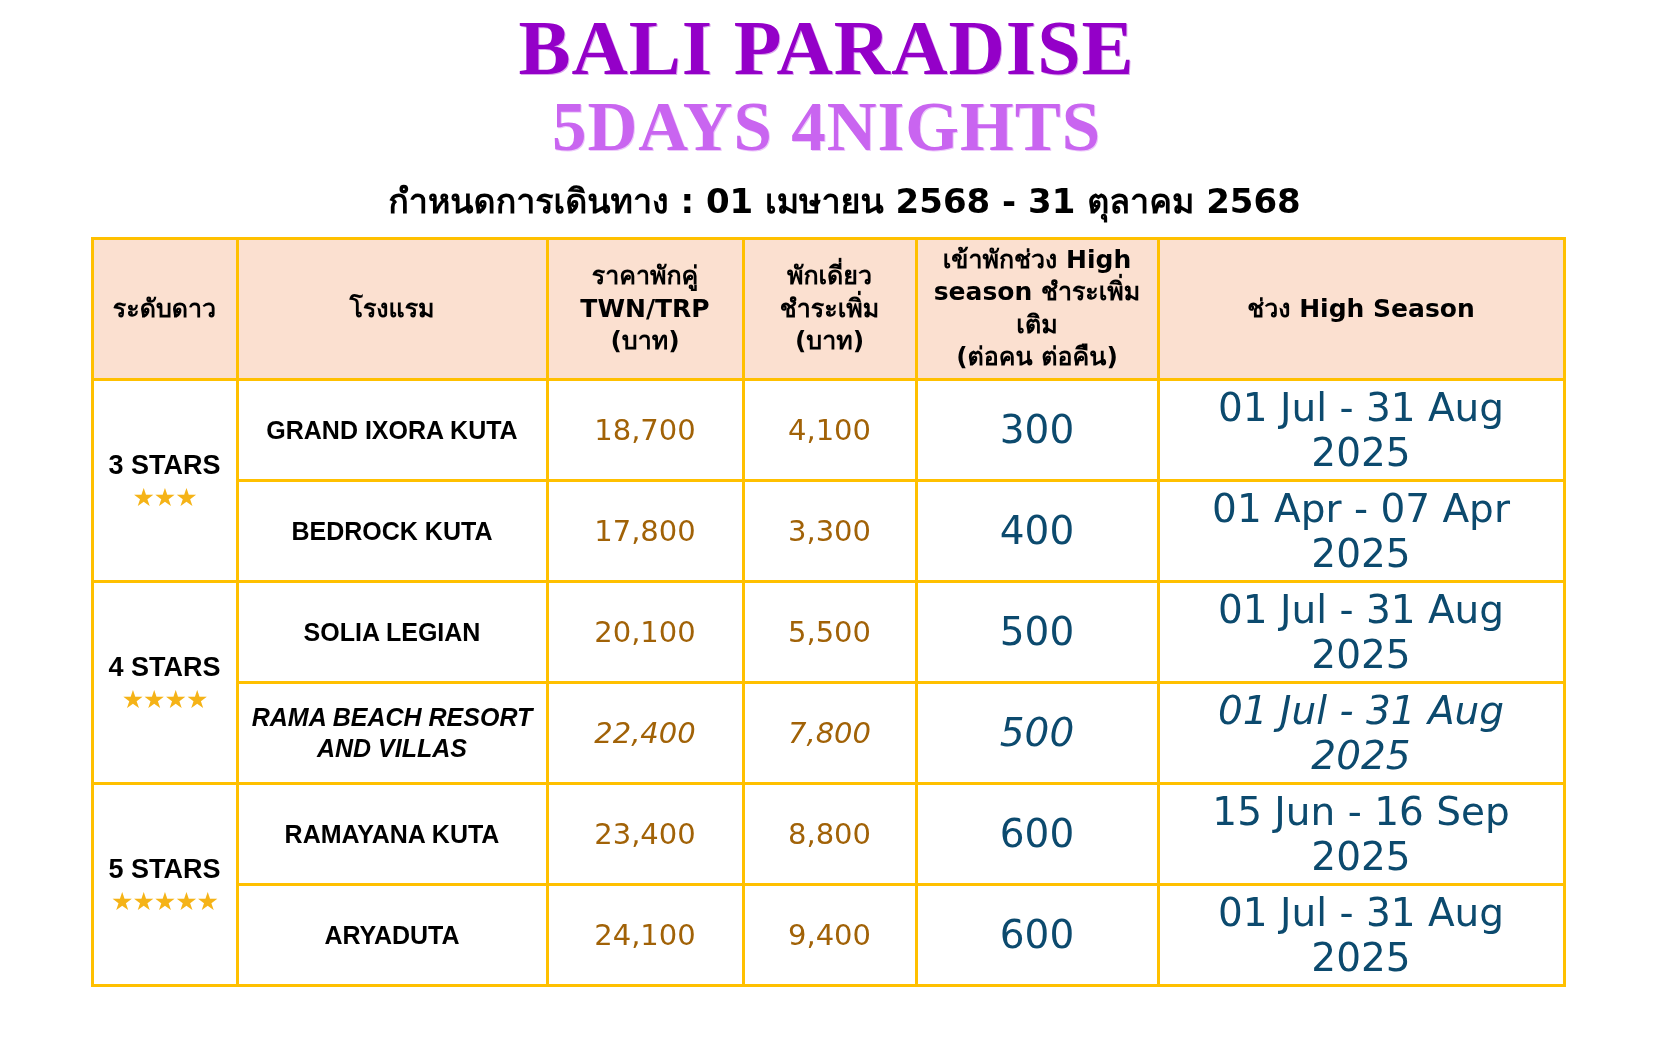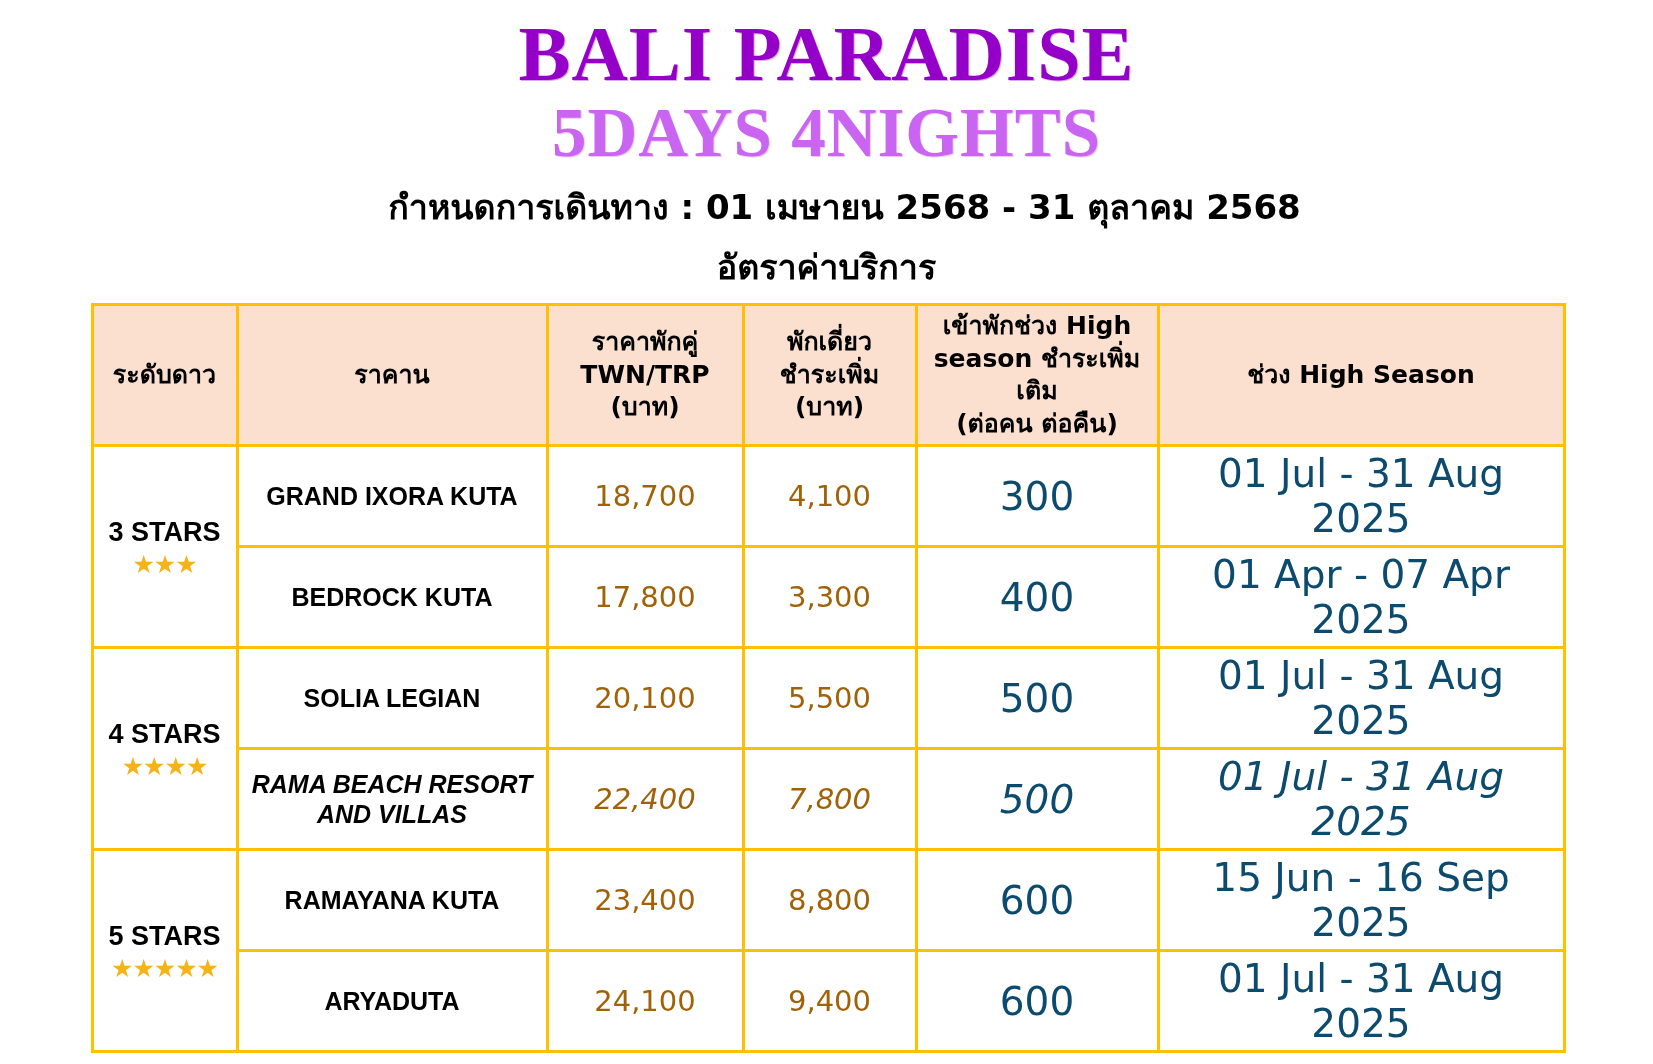--- a/index.html
+++ b/index.html
@@ -21,21 +21,21 @@
     position: relative;
     width: 1653px;
     height: 1064px;
     box-sizing: border-box;
     padding: 0;
   }
 
   
   .headline-wrap {
     text-align: center;
-    padding-top: 12px;
+    padding-top: 6px;
   }
   .headline-1 {
     font-family: "Liberation Serif", "DejaVu Serif", serif;
     font-weight: 700;
     font-size: 78px;
     line-height: 1.08;
     letter-spacing: 1px;
     color: #9400c8;
     margin: 0;
     text-shadow: 1px 1px 0 rgba(148,0,200,0.35);
@@ -178,37 +178,36 @@
 <div class="poster">
 
   <div class="headline-wrap">
     <div class="headline-1">BALI PARADISE</div>
     <div class="headline-2">5DAYS 4NIGHTS</div>
   </div>
 
 
   <div class="travel-period">กำหนดการเดินทาง : 01 เมษายน 2568 - 31 ตุลาคม 2568</div>
 
-  <div class="rates-heading">อัตราค่าบริการ</div>
 
 
   <div class="table-wrap">
     <table class="rates">
       <colgroup>
         <col class="c-star">
         <col class="c-hotel">
         <col class="c-twn">
         <col class="c-single">
         <col class="c-hs-sup">
         <col class="c-hs-per">
       </colgroup>
       <thead>
         <tr>
           <th>ระดับดาว</th>
-          <th>ราคาน</th>
+          <th>โรงแรม</th>
           <th>
             <span>ราคาพักคู่</span><br>
             <span>TWN/TRP</span><br>
             <span>(บาท)</span>
           </th>
           <th>
             <span>พักเดี่ยว</span><br>
             <span>ชำระเพิ่ม</span><br>
             <span>(บาท)</span>
           </th>

